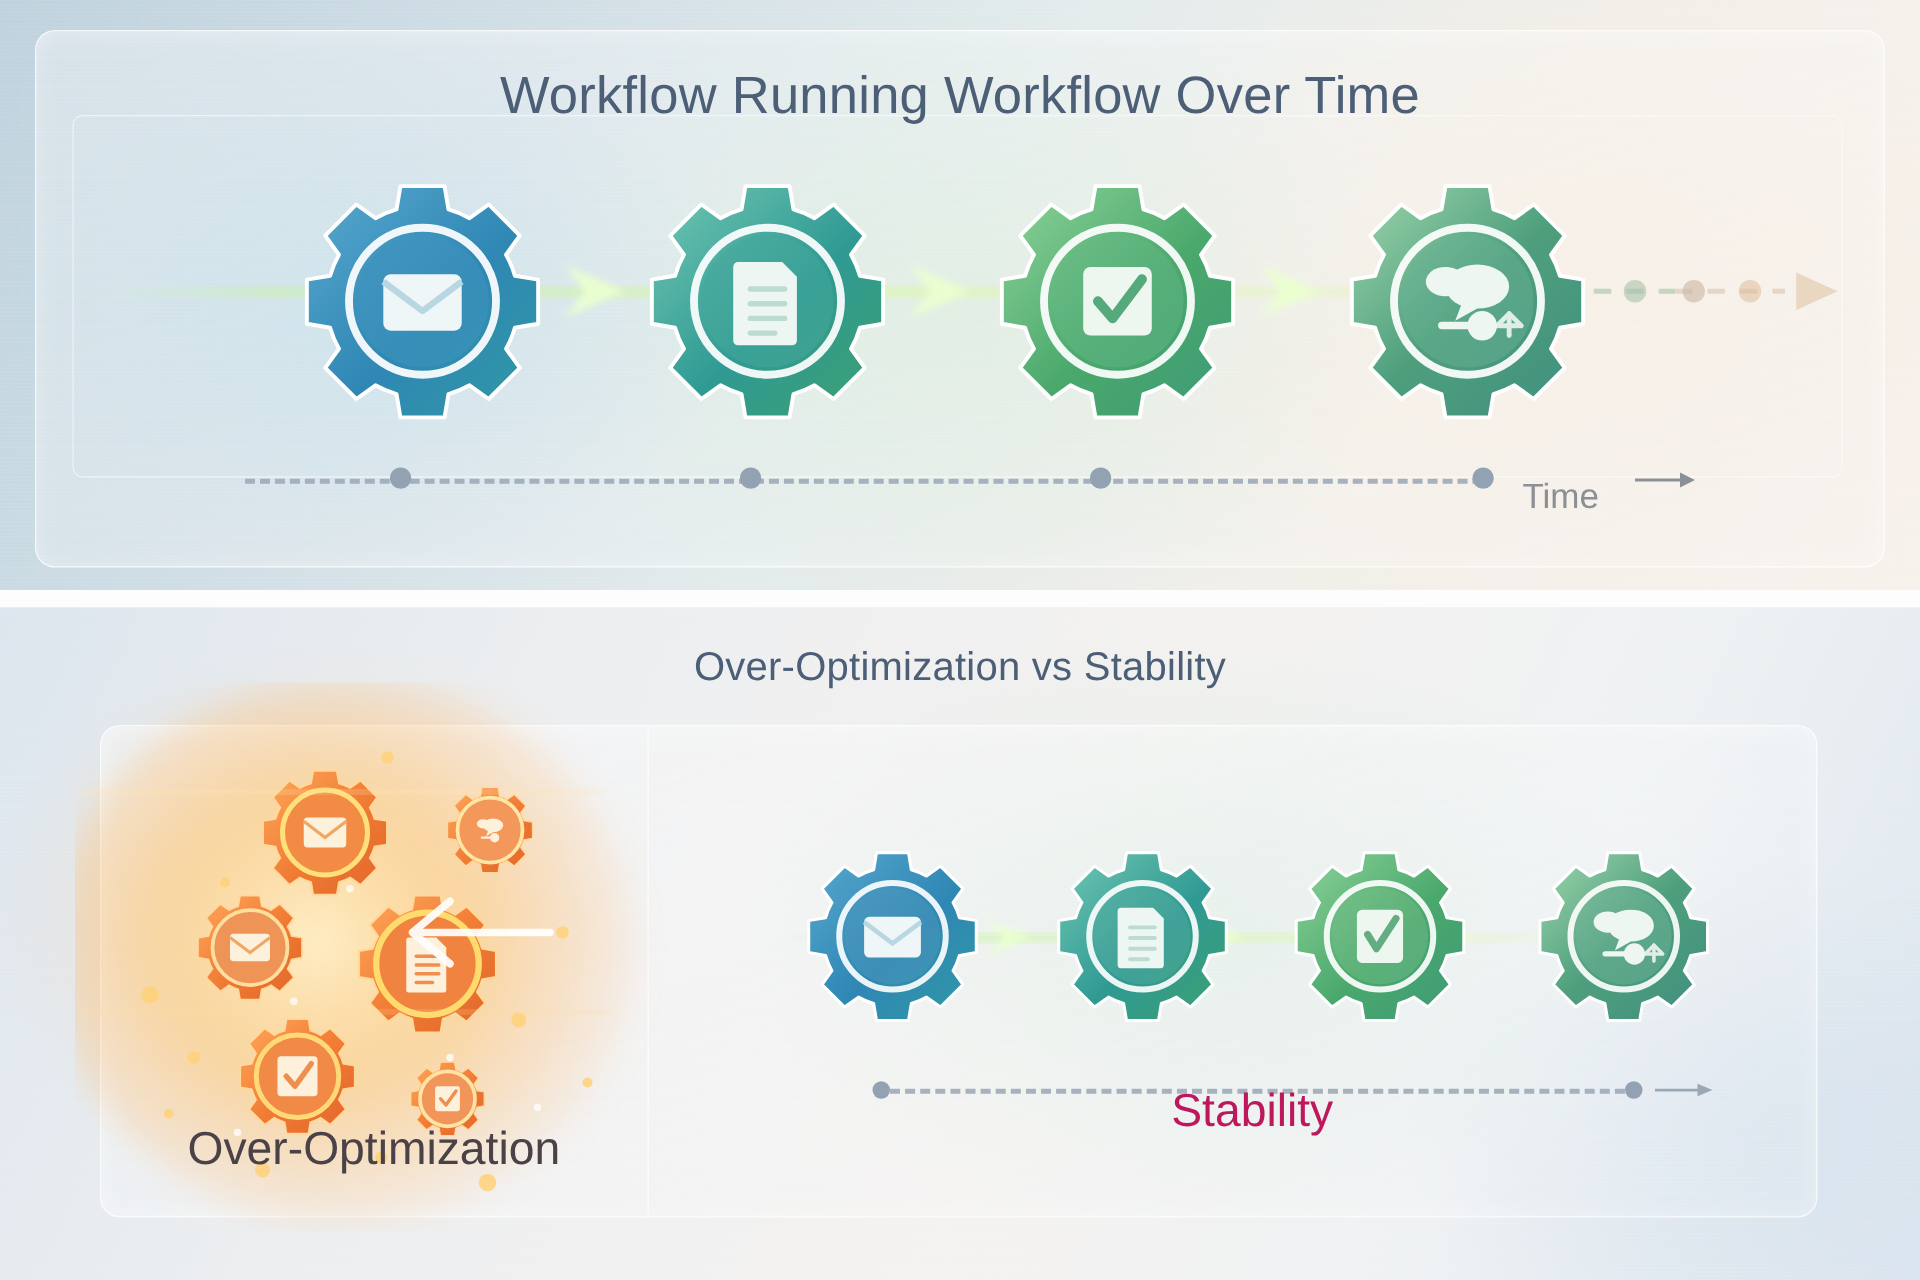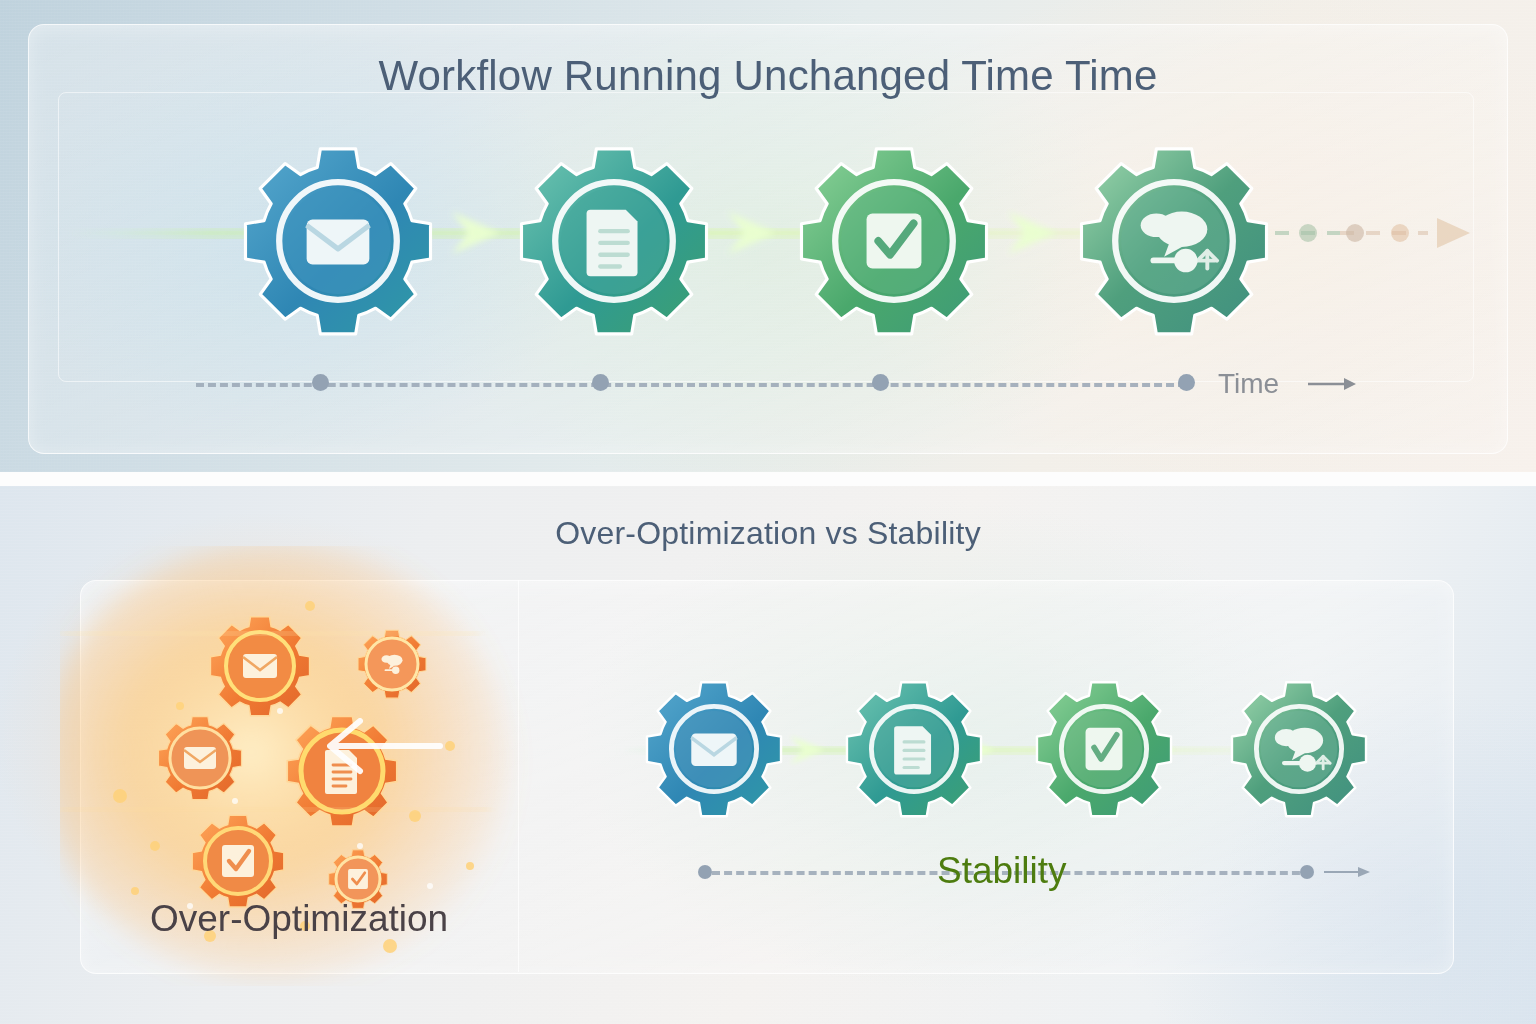--- a/index.html
+++ b/index.html
@@ -51,21 +51,21 @@
   #title-top{top:52px;font-size:42px;}
   #title-bottom{top:515px;font-size:32px;}
 
   
   .gear{position:absolute;}
   .gear svg{display:block;}
 
   
   .blabel{position:absolute;font-size:37px;}
   #label-over{left:122px;top:898px;color:#4a4247;margin-left:28px;}
-  #label-stab{left:937px;top:850px;color:#4d7c0f;}
+  #label-stab{left:937px;top:868px;color:#be185d;}
 
   
   .tl{position:absolute;}
   .tl-line{position:absolute;height:0;border-top:4px dashed #9aa7b6;opacity:.85;}
   .tl-dot{position:absolute;width:17px;height:17px;border-radius:50%;background:#93a2b3;}
   .tl-dot.sm{width:14px;height:14px;}
   .time-label{position:absolute;font-size:28px;color:#8b8f96;}
 </style>
 </head>
 <body>
@@ -222,28 +222,28 @@
       <circle cx="1400" cy="233" r="9" fill="#e0bd9e" opacity=".55"></circle>
       <polygon points="1437,218 1470,233 1437,248" fill="#e6cdb4" opacity=".75"></polygon>
     </svg>
 
     <div class="tl">
       <div class="tl-line" style="left:196px;top:383px;width:990px"></div>
       <div class="tl-dot" style="left:312px;top:374px"></div>
       <div class="tl-dot" style="left:592px;top:374px"></div>
       <div class="tl-dot" style="left:872px;top:374px"></div>
       <div class="tl-dot" style="left:1178px;top:374px"></div>
-      <div class="time-label" id="time-lab" style="left:1218px;top:368px">Time</div>
+      <div class="time-label" id="time-lab" style="left:1218px;top:381px">Time</div>
       <svg width="90" height="30" style="position:absolute;left:1306px;top:370px">
         <line x1="2" y1="14" x2="40" y2="14" stroke="#8b8f96" stroke-width="2.5"></line>
         <polygon points="38,8 50,14 38,20" fill="#8b8f96"></polygon>
       </svg>
     </div>
 
-    <div class="title" id="title-top">Workflow Running Unchanged Time Time</div>
+    <div class="title" id="title-top">Workflow Running Workflow Over Time</div>
   </div>
 
   <div id="divider"></div>
 
   <div class="panel" id="panel-bottom">
     <div class="noise"></div>
     <div class="card" id="card-bottom"></div>
     <div id="vdivider"></div>
 
     <svg width="520" height="440" style="position:absolute;left:60px;top:60px">

